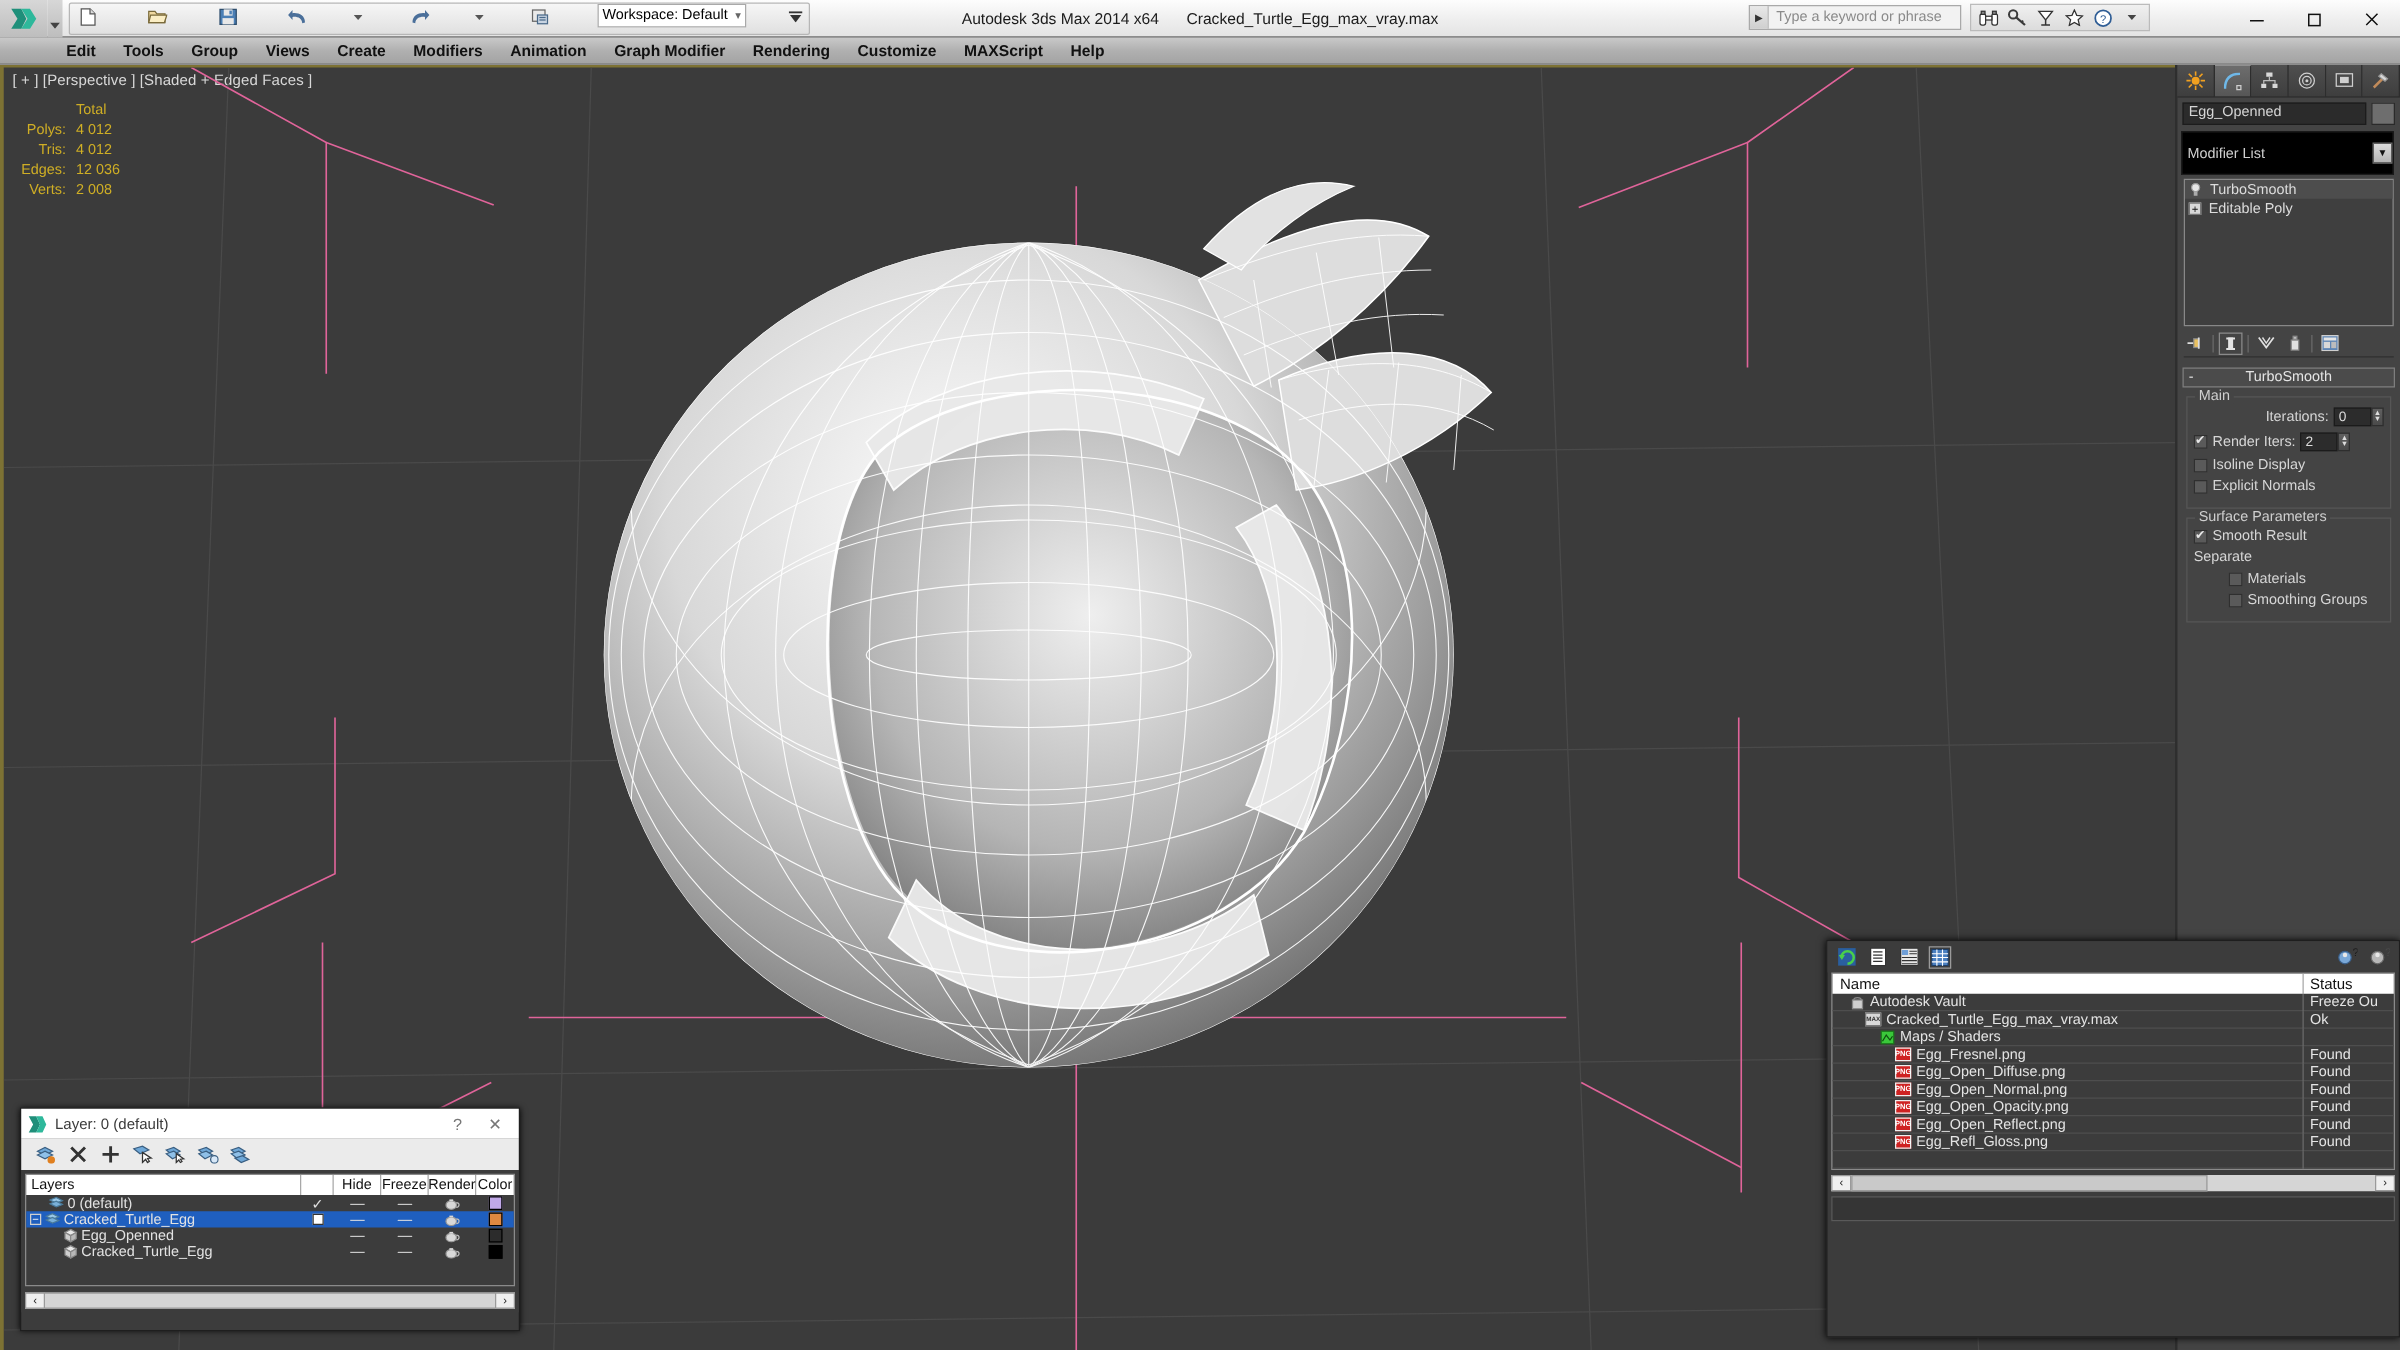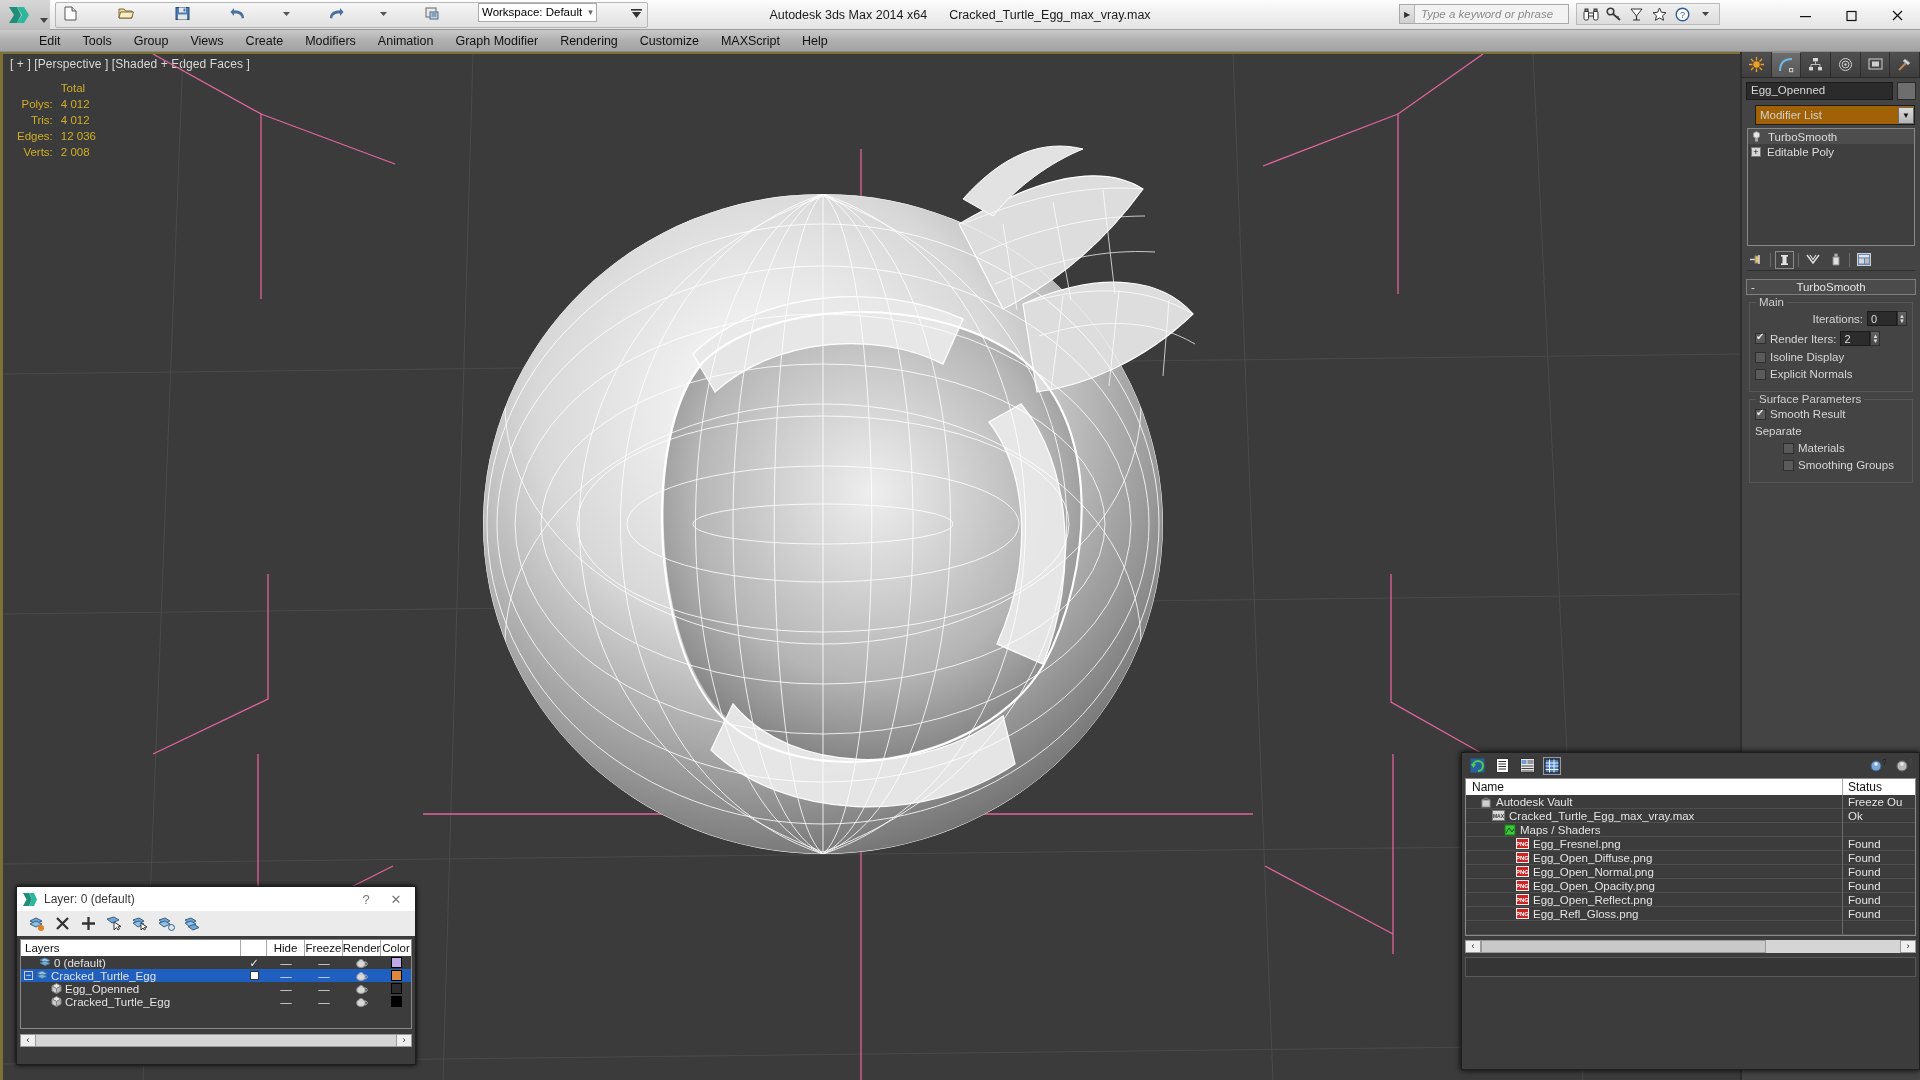--- a/index.html
+++ b/index.html
@@ -29,32 +29,32 @@
   .wsbox .wsarr{ margin-left:6px; color:#666; font-size:9px;}
   .wsdrop{ width:16px;height:22px;display:flex;align-items:center;justify-content:center;}
   .apptitle{ position:absolute; left:0; right:0; top:0; height:30px; display:flex;
     align-items:center; justify-content:center; gap:22px; pointer-events:none; }
   .apptitle span{ font-size:12.5px; color:#1b1b1b; }
   .searchzone{ position:absolute; right:200px; top:3px; display:flex; align-items:center; height:22px;}
   .srchbox{ display:flex; align-items:center; height:20px; width:170px;
     background:#f2f2f2; border:1px solid #a9a9a9;}
   .srchbox .ar{ width:15px;height:18px;display:flex;align-items:center;justify-content:center;
      background:linear-gradient(#e8e8e8,#cfcfcf); border-right:1px solid #b5b5b5; font-size:8px;color:#333;}
-  .srchbox .ph{ font-size:11.5px; font-style:italic; color:#8a8a8a; padding-left:6px; }
+  .srchbox .ph{ font-size:11.5px; color:#8a8a8a; padding-left:6px; }
   .tbicons{ display:flex; align-items:center; gap:2px; margin-left:7px;
     background:linear-gradient(#f0f0f0,#dcdcdc); border:1px solid #bbb; height:22px; padding:0 3px;}
   .tbicons .ti{ width:21px;height:20px;display:flex;align-items:center;justify-content:center;}
   .wctl{ position:absolute; right:0; top:0; display:flex; height:30px; }
   .wctl div{ width:46px;height:30px;display:flex;align-items:center;justify-content:center;
     font-size:13px;color:#1a1a1a;}
 
   
   .menubar{ position:absolute; left:0; top:30px; width:1920px; height:22px;
     background:linear-gradient(#c9c9c9,#b0b0b0 50%,#a3a3a3);
-    border-bottom:1px solid #8d8d8d; display:flex; align-items:center; padding-left:28px;}
+    border-bottom:1px solid #8d8d8d; display:flex; align-items:center; padding-left:42px;font-weight:bold;}
   .menubar .mi{ font-size:12.5px; color:#111; padding:2px 11px; }
 
   
   .viewport{ position:absolute; left:0; top:52px; width:1740px; height:1028px;
     background:#3b3b3b; overflow:hidden; border-left:3px solid #7d7234; border-top:2px solid #7d7234;}
   .vplabel{ position:absolute; left:7px; top:3px; font-size:12px; color:#d8d8d8; letter-spacing:.1px;}
   .stats{ position:absolute; left:10px; top:26px; font-size:11.5px; color:#cfae25; }
   .stats table{ border-collapse:collapse;}
   .stats td{ padding:2px 4px; color:#cfae25; font-size:11.5px;}
   .stats td.lbl{ text-align:right; }
@@ -66,21 +66,21 @@
   .cmdpanel{ position:absolute; right:0; top:52px; width:180px; height:1028px;
     background:#444; border-left:2px solid #2e2e2e; }
   .cp-tabs{ display:flex; height:26px; background:#3d3d3d; border-bottom:1px solid #2a2a2a;}
   .cp-tabs .tb{ flex:1; display:flex;align-items:center;justify-content:center;
     border-right:1px solid #2d2d2d; background:linear-gradient(#4f4f4f,#3e3e3e); }
   .cp-tabs .tb.sel{ background:linear-gradient(#6d6d6d,#565656); border-top:1px solid #909090;}
   .cp-namerow{ display:flex; align-items:center; padding:4px 4px 2px 4px; gap:4px;}
   .cp-name{ flex:1; height:18px; background:#2b2b2b; border:1px solid #1c1c1c;
     color:#d6d6d6; font-size:11.5px; padding:1px 4px; }
   .cp-color{ width:19px;height:18px;background:#6e6e6e;border:1px solid #2a2a2a;}
-  .cp-modlist{ margin:3px 5px 0 13px; height:20px; background:#a16207; border:1px solid #1c1c1c;
+  .cp-modlist{ margin:3px 5px 0 3px; height:35px; background:#000000; border:1px solid #1c1c1c;
     display:flex; align-items:center; color:#d0d0d0; font-size:11.5px; padding-left:4px;}
   .cp-modlist .dd{ margin-left:auto; width:16px;height:17px; background:linear-gradient(#dcdcdc,#b4b4b4);
      border:1px solid #6c6c6c; display:flex;align-items:center;justify-content:center;font-size:8px;color:#111;}
   .cp-stack{ margin:3px 5px 0 5px; height:118px; background:#3f3f3f; border:1px solid #888; }
   .cp-stack .row{ height:15px; display:flex; align-items:center; font-size:11.5px; color:#dcdcdc;
      padding-left:3px; gap:4px; }
   .cp-stack .row.sel{ background:#4d4d4d; }
   .cp-stack .row .txt{ padding-left:2px;}
   .cp-stackbar{ margin:5px 5px 0 5px; height:20px; display:flex; align-items:center; gap:4px;
      border-bottom:1px solid #2f2f2f; padding-bottom:2px;}

